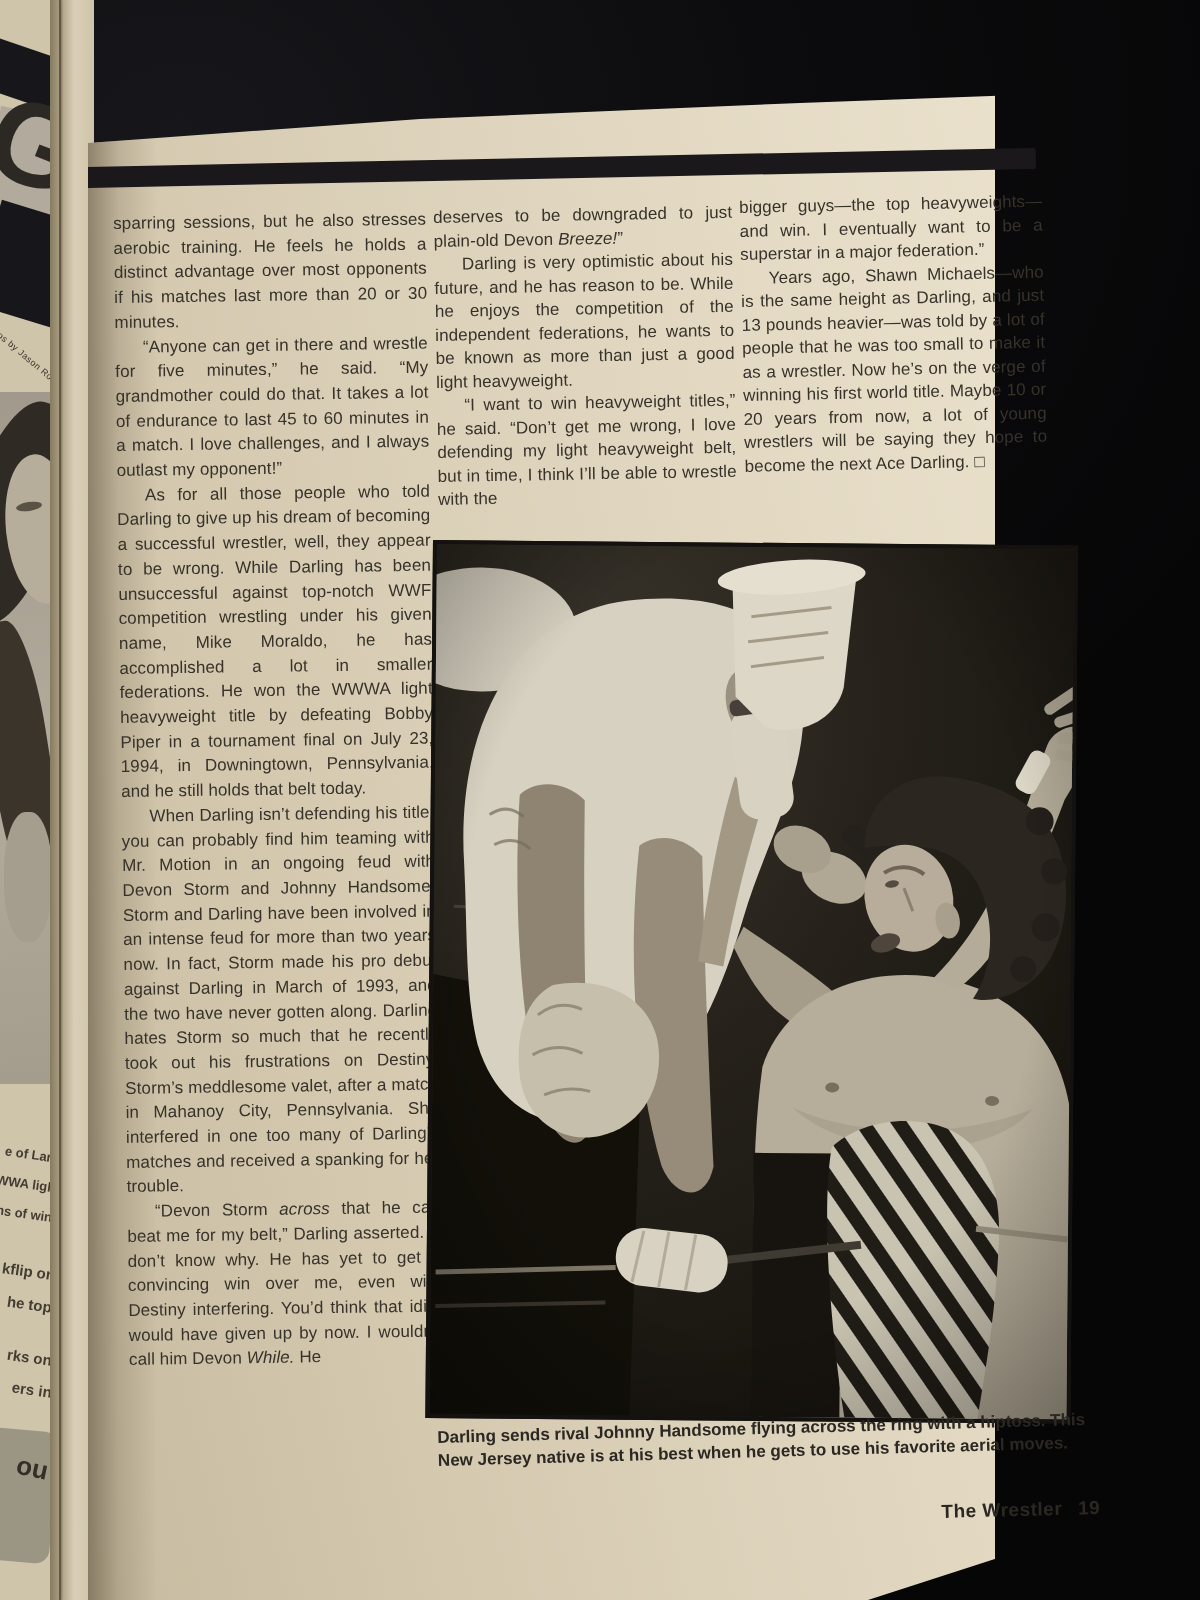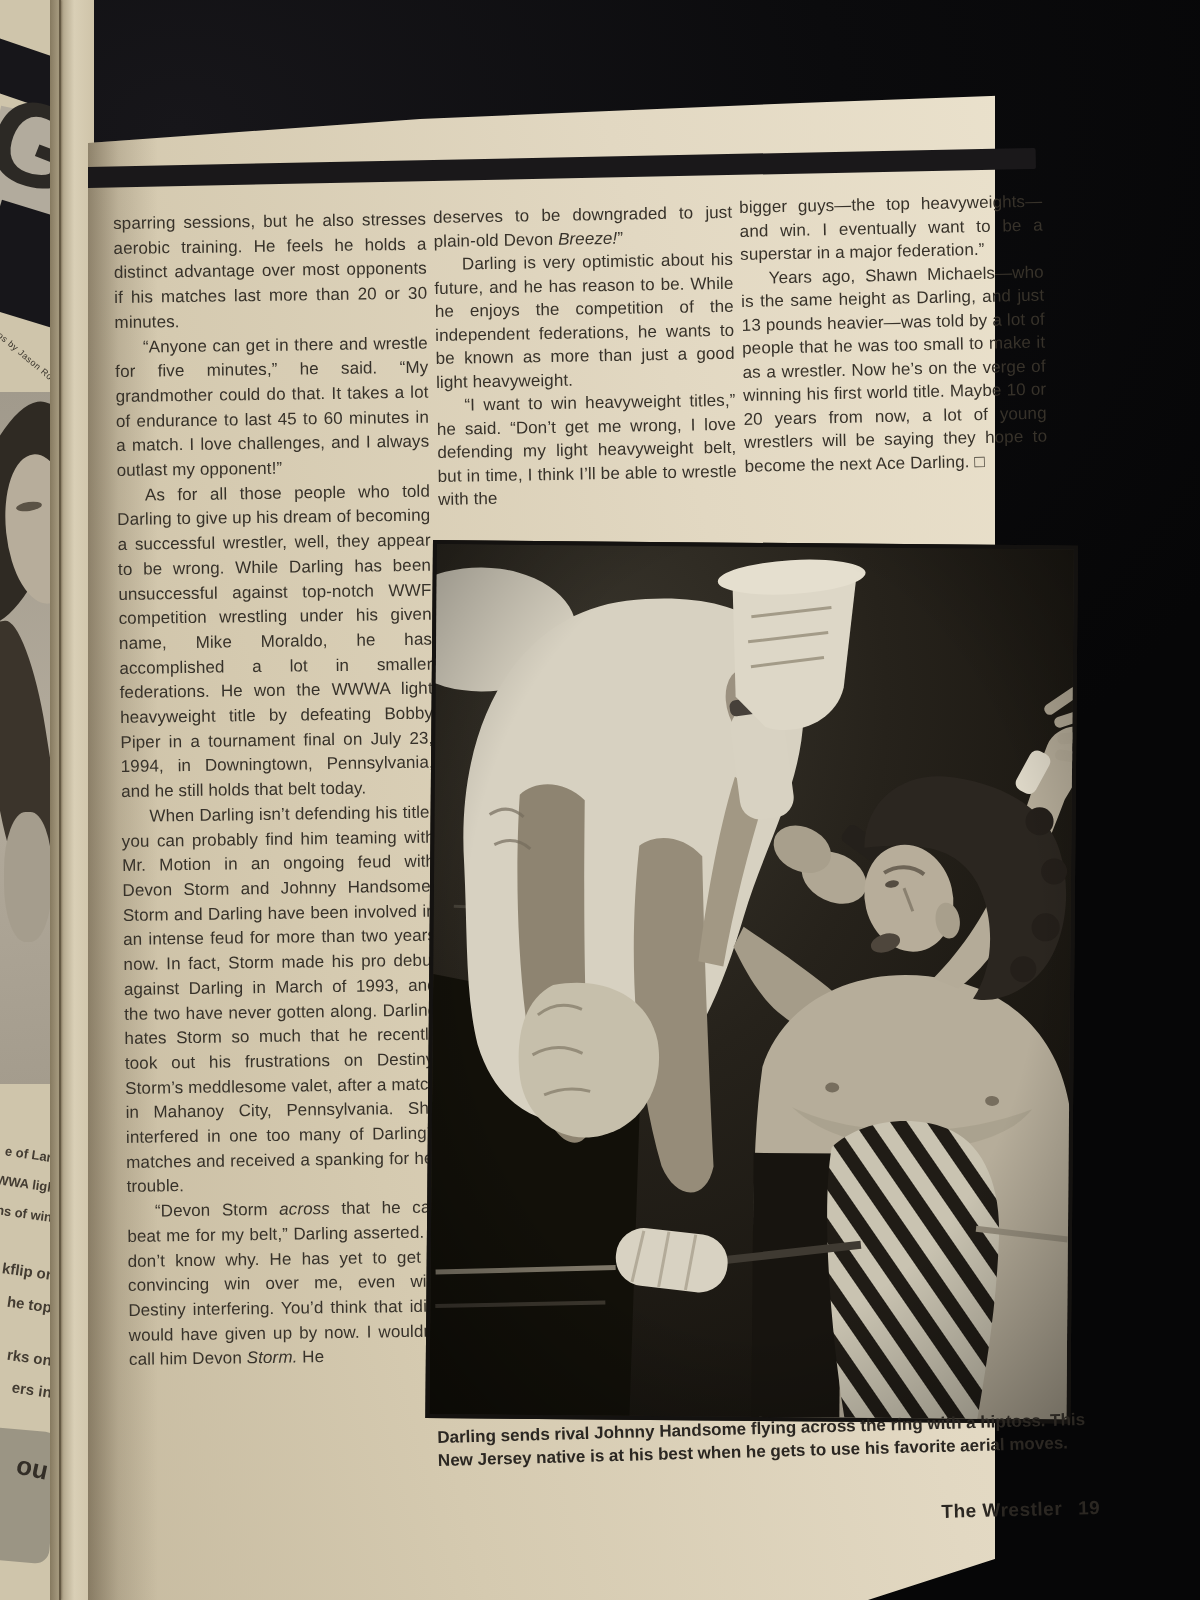--- a/index.html
+++ b/index.html
@@ -95,21 +95,21 @@
 
   <div class="page">
     <div class="gutter-shadow"></div>
     <div class="top-rule"></div>
 
     <div class="col col1">
         <p class="noindent"><span>sparring sessions, but he also stresses aerobic training. He feels he holds a distinct advantage over most opponents if his matches last more than 20 or 30 minutes.</span></p>
         <p><span>“Anyone can get in there and wrestle for five minutes,” he said. “My grandmother could do that. It takes a lot of endurance to last 45 to 60 minutes in a match. I love challenges, and I always outlast my opponent!”</span></p>
         <p><span>As for all those people who told Darling to give up his dream of becoming a successful wrestler, well, they appear to be wrong. While Darling has been unsuccessful against top-notch WWF competition wrestling under his given name, Mike Moraldo, he has accomplished a lot in smaller federations. He won the WWWA light heavyweight title by defeating Bobby Piper in a tournament final on July 23, 1994, in Downingtown, Pennsylvania, and he still holds that belt today.</span></p>
         <p><span>When Darling isn’t defending his title, you can probably find him teaming with Mr. Motion in an ongoing feud with Devon Storm and Johnny Handsome. Storm and Darling have been involved in an intense feud for more than two years now. In fact, Storm made his pro debut against Darling in March of 1993, and the two have never gotten along. Darling hates Storm so much that he recently took out his frustrations on Destiny, Storm’s meddlesome valet, after a match in Mahanoy City, Pennsylvania. She interfered in one too many of Darling’s matches and received a spanking for her trouble.</span></p>
-        <p><span>“Devon Storm </span><i>across</i><span> that he can beat me for my belt,” Darling asserted. “I don’t know why. He has yet to get a convincing win over me, even with Destiny interfering. You’d think that idiot would have given up by now. I wouldn’t call him Devon </span><i>Storm.</i><span> He</span></p>
+        <p><span>“Devon Storm </span><i>across</i><span> that he can beat me for my belt,” Darling asserted. “I don’t know why. He has yet to get a convincing win over me, even with Destiny interfering. You’d think that idiot would have given up by now. I wouldn’t call him Devon </span><i>While.</i><span> He</span></p>
       </div>
     <div class="col col2">
         <p class="noindent"><span>deserves to be downgraded to just plain-old Devon </span><i>Breeze!</i><span>”</span></p>
         <p><span>Darling is very optimistic about his future, and he has reason to be. While he enjoys the competition of the independent federations, he wants to be known as more than just a good light heavyweight.</span></p>
         <p><span>“I want to win heavyweight titles,” he said. “Don’t get me wrong, I love defending my light heavyweight belt, but in time, I think I’ll be able to wrestle with the</span></p>
       </div>
     <div class="col col3">
         <p class="noindent"><span>bigger guys—the top heavyweights—and win. I eventually want to be a superstar in a major federation.”</span></p>
         <p><span>Years ago, Shawn Michaels—who is the same height as Darling, and just 13 pounds heavier—was told by a lot of people that he was too small to make it as a wrestler. Now he’s on the verge of winning his first world title. Maybe 10 or 20 years from now, a lot of young wrestlers will be saying they hope to become the next Ace Darling. □</span></p>
       </div>

